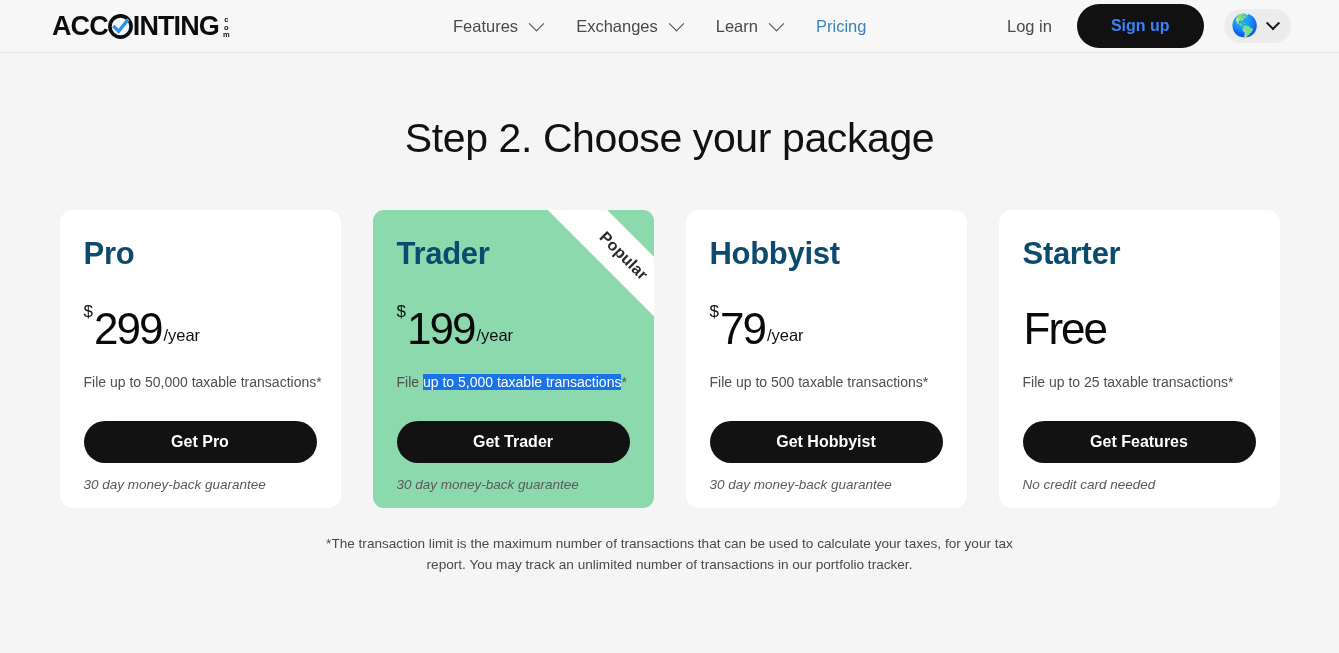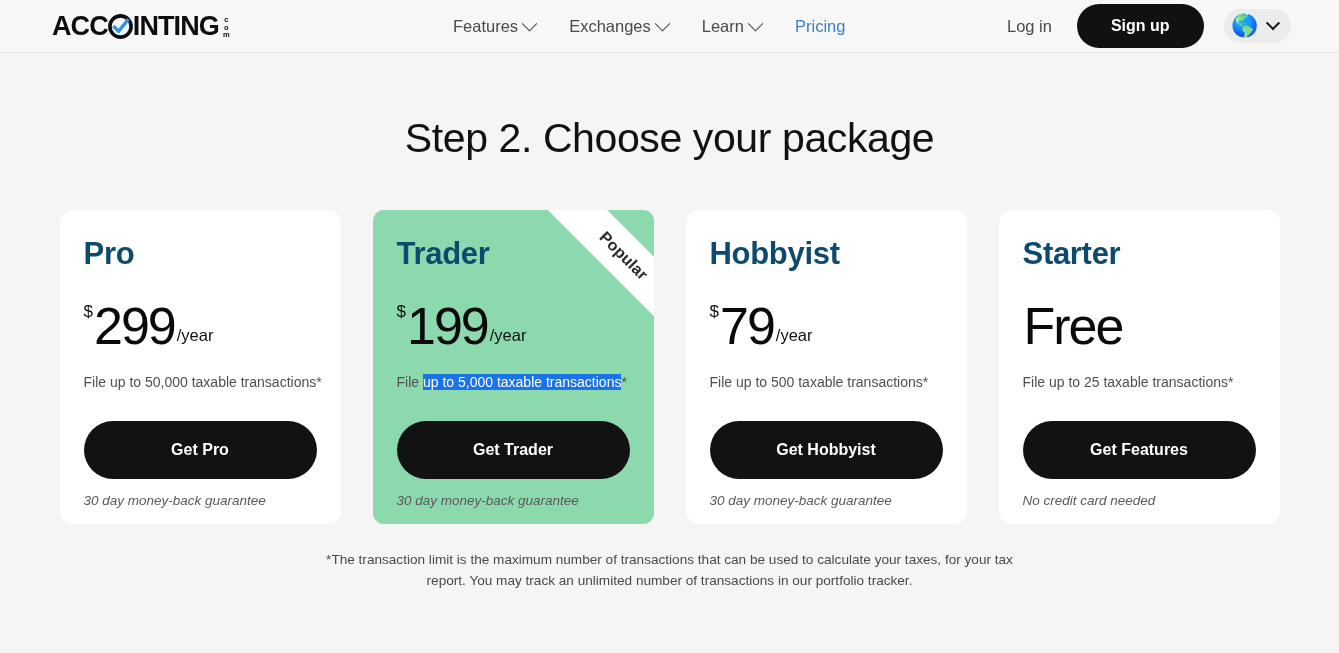--- a/index.html
+++ b/index.html
@@ -68,21 +68,21 @@
   .nav {
     display: flex;
     align-items: center;
     gap: 34px;
     position: absolute;
     left: 453px;
   }
   .nav-item {
     display: flex;
     align-items: center;
-    gap: 6px;
+    gap: 13px;
     font-size: 16.5px;
     color: #4a4a4a;
     cursor: pointer;
     white-space: nowrap;
   }
   .nav-item.active { color: #3b82c4; }
   .chev {
     width: 11px; height: 11px;
     border-right: 1.8px solid currentColor;
     border-bottom: 1.8px solid currentColor;
@@ -96,21 +96,21 @@
     gap: 20px;
   }
   .login {
     font-size: 16.5px;
     color: #4a4a4a;
     cursor: pointer;
     padding-right: 5px;
   }
   .signup {
     background: #111;
-    color: #ffffff;
+    color: #3b82f6;
     font-size: 16px;
     font-weight: 700;
     border: none;
     border-radius: 999px;
     padding: 13px 34px;
     cursor: pointer;
     font-family: inherit;
   }
   .lang {
     display: flex;
@@ -203,21 +203,21 @@
   }
   .currency {
     font-size: 17px;
     color: #111;
     align-self: flex-start;
     margin-top: 14px;
     margin-right: 1px;
     font-weight: 400;
   }
   .amount {
-    font-size: 52px;
+    font-size: 44px;
     font-weight: 400;
     line-height: 0.93;
     letter-spacing: -2px;
     color: #0a0a0a;
   }
   .period {
     font-size: 16.5px;
     color: #111;
     margin-left: 2px;
     margin-bottom: 5px;
@@ -235,21 +235,21 @@
   }
 
   .cta {
     margin-top: 31px;
     background: #121212;
     color: #fff;
     border: none;
     border-radius: 999px;
     font-size: 16px;
     font-weight: 700;
-    padding: 20px 0;
+    padding: 12px 0;
     width: 100%;
     cursor: pointer;
     font-family: inherit;
   }
 
   .guarantee {
     margin-top: 14px;
     text-align: left;
     font-size: 13.5px;
     font-style: italic;

